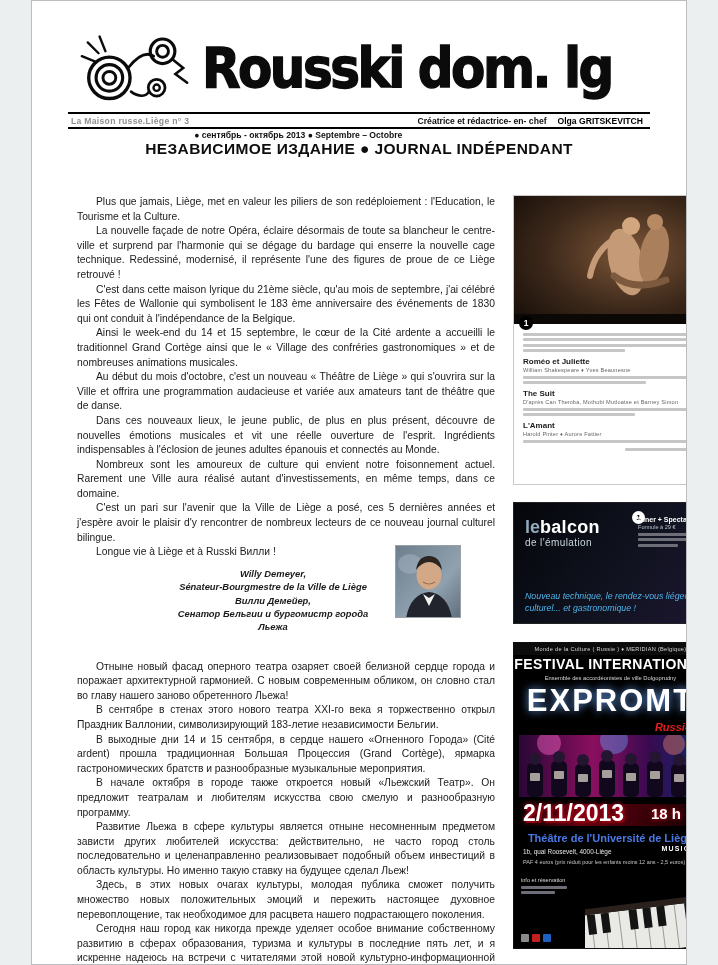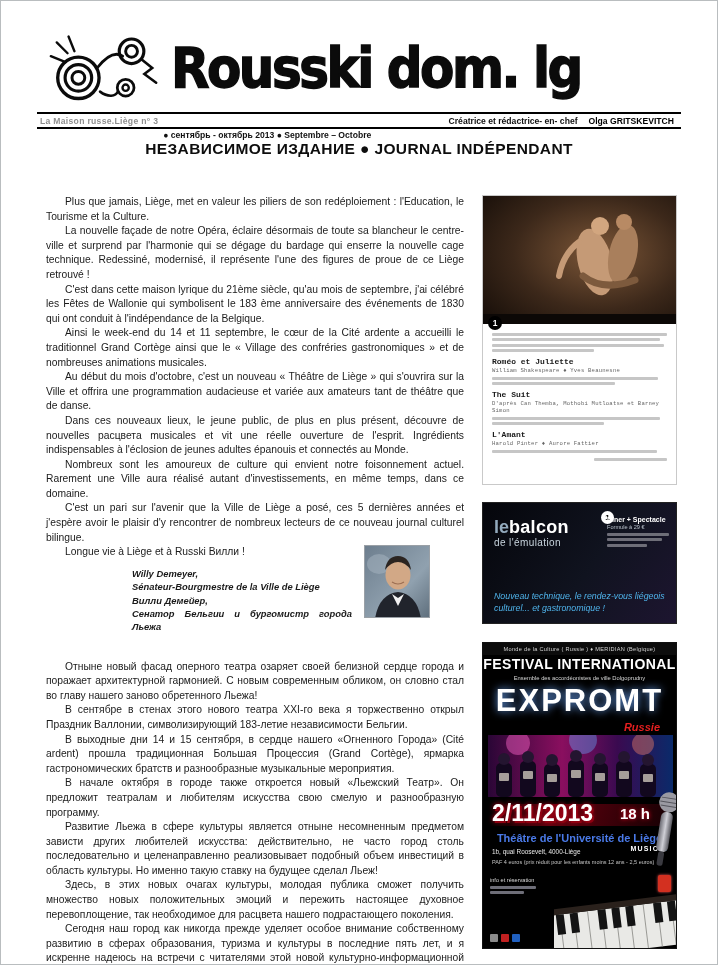--- a/index.html
+++ b/index.html
@@ -1,18 +1,18 @@
 <!DOCTYPE html>
 <html><head>
 <meta charset="utf-8">
 <style>
   * { box-sizing: border-box; }
   html,body { margin:0; padding:0; background:#eceff0; }
   .page {
-    position:relative; width:718px; height:965px; margin:0 auto;
+    position:relative; width:656px; height:965px; margin:0 auto;
     background:#ffffff; border:1px solid #b9bdbf; overflow:hidden;
     font-family:"Liberation Sans", sans-serif; color:#1a1a1a;
   }
 
   
   .masthead { position:absolute; left:38px; top:24px; height:86px; display:flex; align-items:center; gap:4px; }
   .logo { width:128px; height:84px; flex:0 0 auto; }
   .mast-title {
     margin:0; white-space:nowrap;
     font-family:"DejaVu Sans", sans-serif; font-weight:900;
@@ -38,40 +38,40 @@
 
   
   .content { position:absolute; left:45px; top:194px; width:631px; display:flex; gap:18px; }
   .col-left { width:418px; font-size:10.3px; line-height:14.6px; text-align:justify; }
   .col-left p { margin:0; text-indent:19px; }
   .portrait {
     float:right; width:66px; height:73px; margin:0 34px 3px 12px;
     border:1px solid #9aa0a6; overflow:hidden;
   }
   .signature {
-    padding-left:86px; margin-top:7px; margin-bottom:2px;
+    text-align:center; padding-left:86px; margin-top:7px; margin-bottom:2px;
     font-style:italic; font-weight:bold; font-size:9.4px; line-height:1.42;
   }
   .sig-line { display:block; }
   .ru-start { clear:both; padding-top:24px; }
 
   .col-right { width:195px; display:flex; flex-direction:column; }
 
   
   .bar { height:3px; background:#c6c6c6; border-radius:1px; margin:2.5px 0; }
   .bar.onblack { background:#6e6e78; }
 
   
   .poster1 { position:relative; height:290px; border:1px solid #c9c9c9; background:#fff; margin-bottom:17px; }
   .p1-photo { width:100%; height:128px; display:block; }
   .p1-marker {
     position:absolute; left:5px; top:120px; width:14px; height:14px; border-radius:50%;
     background:#000; color:#fff; font-size:8.5px; line-height:14px; text-align:center; font-weight:bold;
   }
-  .p1-body { padding:6px 9px 4px 9px;font-family:Liberation Mono, monospace; }
+  .p1-body { padding:6px 9px 4px 9px; }
   .show-title { font-size:8px; font-weight:bold; color:#1a1a1a; margin:5px 0 1px 0; }
   .show-credit { font-size:5.6px; color:#666; margin:0 0 1px 0; letter-spacing:0.2px; }
   .p1-foot { display:flex; } .p1-foot .bar { margin-left:auto; width:42%; }
 
   
   .poster2 {
     position:relative; height:122px; margin-bottom:18px; color:#fff;
     background:linear-gradient(125deg,#05060b 0%,#10131f 55%,#1d1530 100%);
     border:1px solid #222;
   }
@@ -150,23 +150,23 @@
   </div>
 
   <div class="indep">НЕЗАВИСИМОЕ ИЗДАНИЕ   ●   JOURNAL INDÉPENDANT</div>
 
   <main class="content">
 
     <section class="col-left">
       <p>Plus que jamais, Liège, met en valeur les piliers de son redéploiement : l'Education, le Tourisme et la Culture.</p>
       <p>La nouvelle façade de notre Opéra, éclaire désormais de toute sa blancheur le centre-ville et surprend par l'harmonie qui se dégage du bardage qui enserre la nouvelle cage technique. Redessiné, modernisé, il représente l'une des figures de proue de ce Liège retrouvé !</p>
       <p>C'est dans cette maison lyrique du 21ème siècle, qu'au mois de septembre, j'ai célébré les Fêtes de Wallonie qui symbolisent le 183 ème anniversaire des événements de 1830 qui ont conduit à l'indépendance de la Belgique.</p>
-      <p>Ainsi le week-end du 14 et 11 septembre, le cœur de la Cité ardente a accueilli le traditionnel Grand Cortège ainsi que le « Village des confréries gastronomiques » et de nombreuses animations musicales.</p>
+      <p>Ainsi le week-end du 14 et 15 septembre, le cœur de la Cité ardente a accueilli le traditionnel Grand Cortège ainsi que le « Village des confréries gastronomiques » et de nombreuses animations musicales.</p>
       <p>Au début du mois d'octobre, c'est un nouveau « Théâtre de Liège » qui s'ouvrira sur la Ville et offrira une programmation audacieuse et variée aux amateurs tant de théâtre que de danse.</p>
-      <p>Dans ces nouveaux lieux, le jeune public, de plus en plus présent, découvre de nouvelles расцвета musicales et vit une réelle ouverture de l'esprit. Ingrédients indispensables à l'éclosion de jeunes adultes épanouis et connectés au Monde.</p>
+      <p>Dans ces nouveaux lieux, le jeune public, de plus en plus présent, découvre de nouvelles émotions musicales et vit une réelle ouverture de l'esprit. Ingrédients indispensables à l'éclosion de jeunes adultes épanouis et connectés au Monde.</p>
       <p>Nombreux sont les amoureux de culture qui envient notre foisonnement actuel. Rarement une Ville aura réalisé autant d'investissements, en même temps, dans ce domaine.</p>
       <p>C'est un pari sur l'avenir que la Ville de Liège a posé, ces 5 dernières années et j'espère avoir le plaisir d'y rencontrer de nombreux lecteurs de ce nouveau journal culturel bilingue.</p>
 
       <div class="portrait">
         <svg viewBox="0 0 66 73" width="66" height="73">
           <defs>
             <linearGradient id="pbg" x1="0" y1="0" x2="1" y2="1">
               <stop offset="0" stop-color="#6d7e8e"></stop>
                 <stop offset="0.6" stop-color="#90a1af"></stop>
                 <stop offset="1" stop-color="#5c6c7a"></stop>

